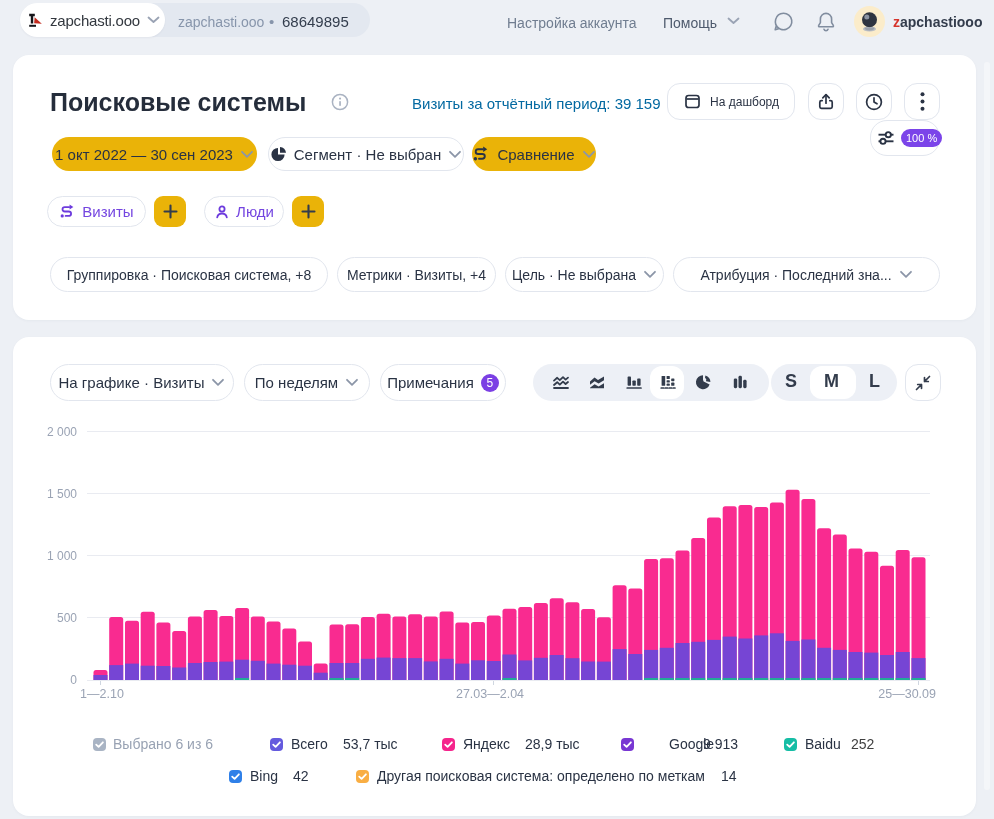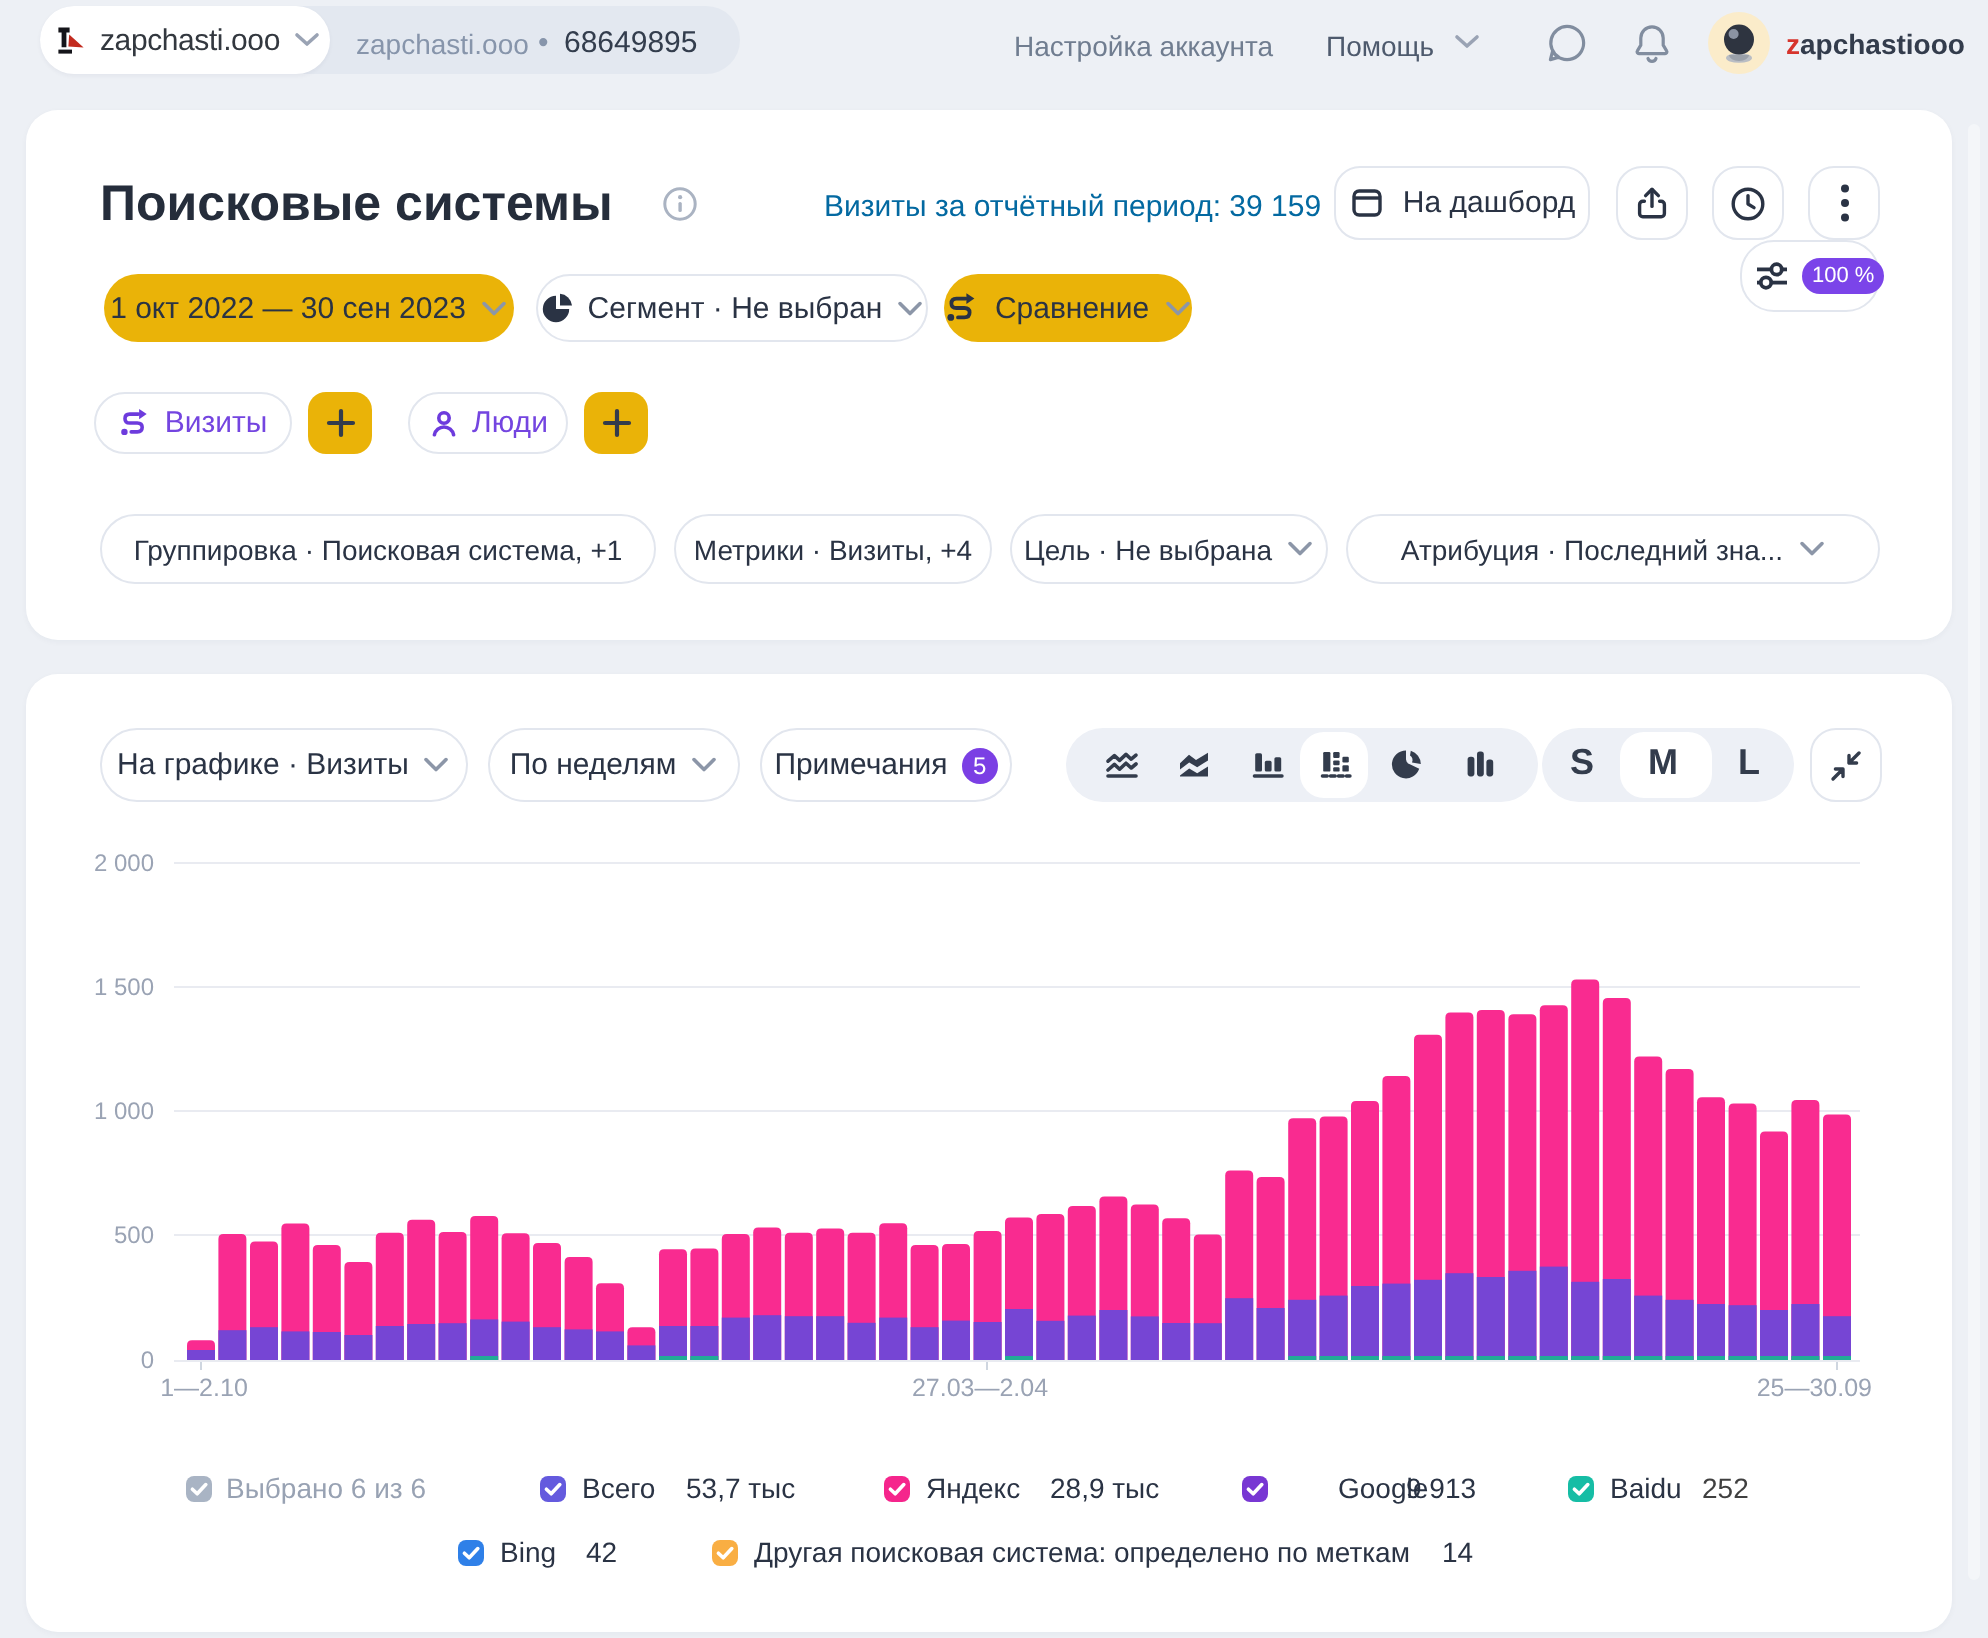--- a/index.html
+++ b/index.html
@@ -60,21 +60,21 @@
 <div class="card" style="top:55px;height:265px;"></div>
 
 <span class="abs txt" style="left:50px;top:88px;font-size:25px;font-weight:700;color:#252d3b;">Поисковые системы</span>
 <svg class="abs" style="left:331px;top:93px;" width="18" height="18" viewBox="0 0 18 18">
   <circle cx="9" cy="9" r="7.6" fill="none" stroke="#aab3c2" stroke-width="1.5"></circle>
   <rect x="8.2" y="8" width="1.7" height="5" rx="0.8" fill="#aab3c2"></rect>
   <circle cx="9.05" cy="5.6" r="1.05" fill="#aab3c2"></circle>
 </svg>
 <span class="abs txt" style="left:412px;top:95px;font-size:15px;color:#0369a1;">Визиты за отчётный период: 39 159</span>
 
-<div class="btn" style="left:667px;top:83px;width:128px;height:37px;font-size:15px;">
+<div class="btn" style="left:667px;top:83px;width:128px;height:37px;font-size:12px;">
   <svg width="19" height="19" viewBox="0 0 19 19" style="margin-right:8px;">
     <rect x="3" y="3.5" width="13" height="12" rx="2.6" fill="none" stroke="#2a3344" stroke-width="1.7"></rect>
     <line x1="3.5" y1="7" x2="15.5" y2="7" stroke="#2a3344" stroke-width="1.7"></line>
   </svg>На дашборд
 </div>
 <div class="btn" style="left:808px;top:83px;width:36px;height:37px;">
   <svg width="20" height="20" viewBox="0 0 20 20">
     <path d="M6.2,8.6 H5.4 A1.6,1.6 0 0 0 3.8,10.2 v4.6 A1.6,1.6 0 0 0 5.4,16.4 h9.2 a1.6,1.6 0 0 0 1.6,-1.6 v-4.6 a1.6,1.6 0 0 0 -1.6,-1.6 h-0.8" fill="none" stroke="#2a3344" stroke-width="1.7" stroke-linecap="round"></path>
     <line x1="10" y1="2.8" x2="10" y2="11.2" stroke="#2a3344" stroke-width="1.7" stroke-linecap="round"></line>
     <path d="M6.8,5.8 L10,2.6 L13.2,5.8" fill="none" stroke="#2a3344" stroke-width="1.7" stroke-linecap="round" stroke-linejoin="round"></path>
@@ -145,21 +145,21 @@
     <circle cx="8" cy="5" r="2.6" fill="none" stroke="#6d3bdd" stroke-width="1.8"></circle>
     <path d="M3.2,13.4 a4.9,4.9 0 0 1 9.6,0" fill="none" stroke="#6d3bdd" stroke-width="1.8" stroke-linecap="round"></path>
   </svg>Люди
 </div>
 <div class="gbtn" style="left:292px;top:196px;width:32px;height:31px;border-radius:9px;">
     <svg width="15" height="15" viewBox="0 0 15 15">
       <path d="M7.5,1.5 V13.5 M1.5,7.5 H13.5" stroke="#333c4c" stroke-width="2.1" stroke-linecap="round"></path>
     </svg>
   </div>
 
-<div class="btn" style="left:50px;top:257px;width:278px;height:35px;font-size:14px;border-radius:17.5px;">Группировка · Поисковая система, +1</div>
+<div class="btn" style="left:50px;top:257px;width:278px;height:35px;font-size:14px;border-radius:17.5px;">Группировка · Поисковая система, +8</div>
 <div class="btn" style="left:337px;top:257px;width:159px;height:35px;font-size:14px;border-radius:17.5px;">Метрики · Визиты, +4</div>
 <div class="btn" style="left:505px;top:257px;width:159px;height:35px;font-size:14px;border-radius:17.5px;">Цель · Не выбрана
   <svg class="chev" width="14" height="9" viewBox="0 0 14 9">
       <path d="M2,1.8 L7,6.8 L12,1.8" fill="none" stroke="#8c96a8" stroke-width="1.8" stroke-linecap="round" stroke-linejoin="round"></path>
     </svg>
 </div>
 <div class="btn" style="left:673px;top:257px;width:267px;height:35px;font-size:14px;border-radius:17.5px;">Атрибуция · Последний зна...
   <svg class="chev" width="14" height="9" viewBox="0 0 14 9">
       <path d="M2,1.8 L7,6.8 L12,1.8" fill="none" stroke="#8c96a8" stroke-width="1.8" stroke-linecap="round" stroke-linejoin="round"></path>
     </svg>

